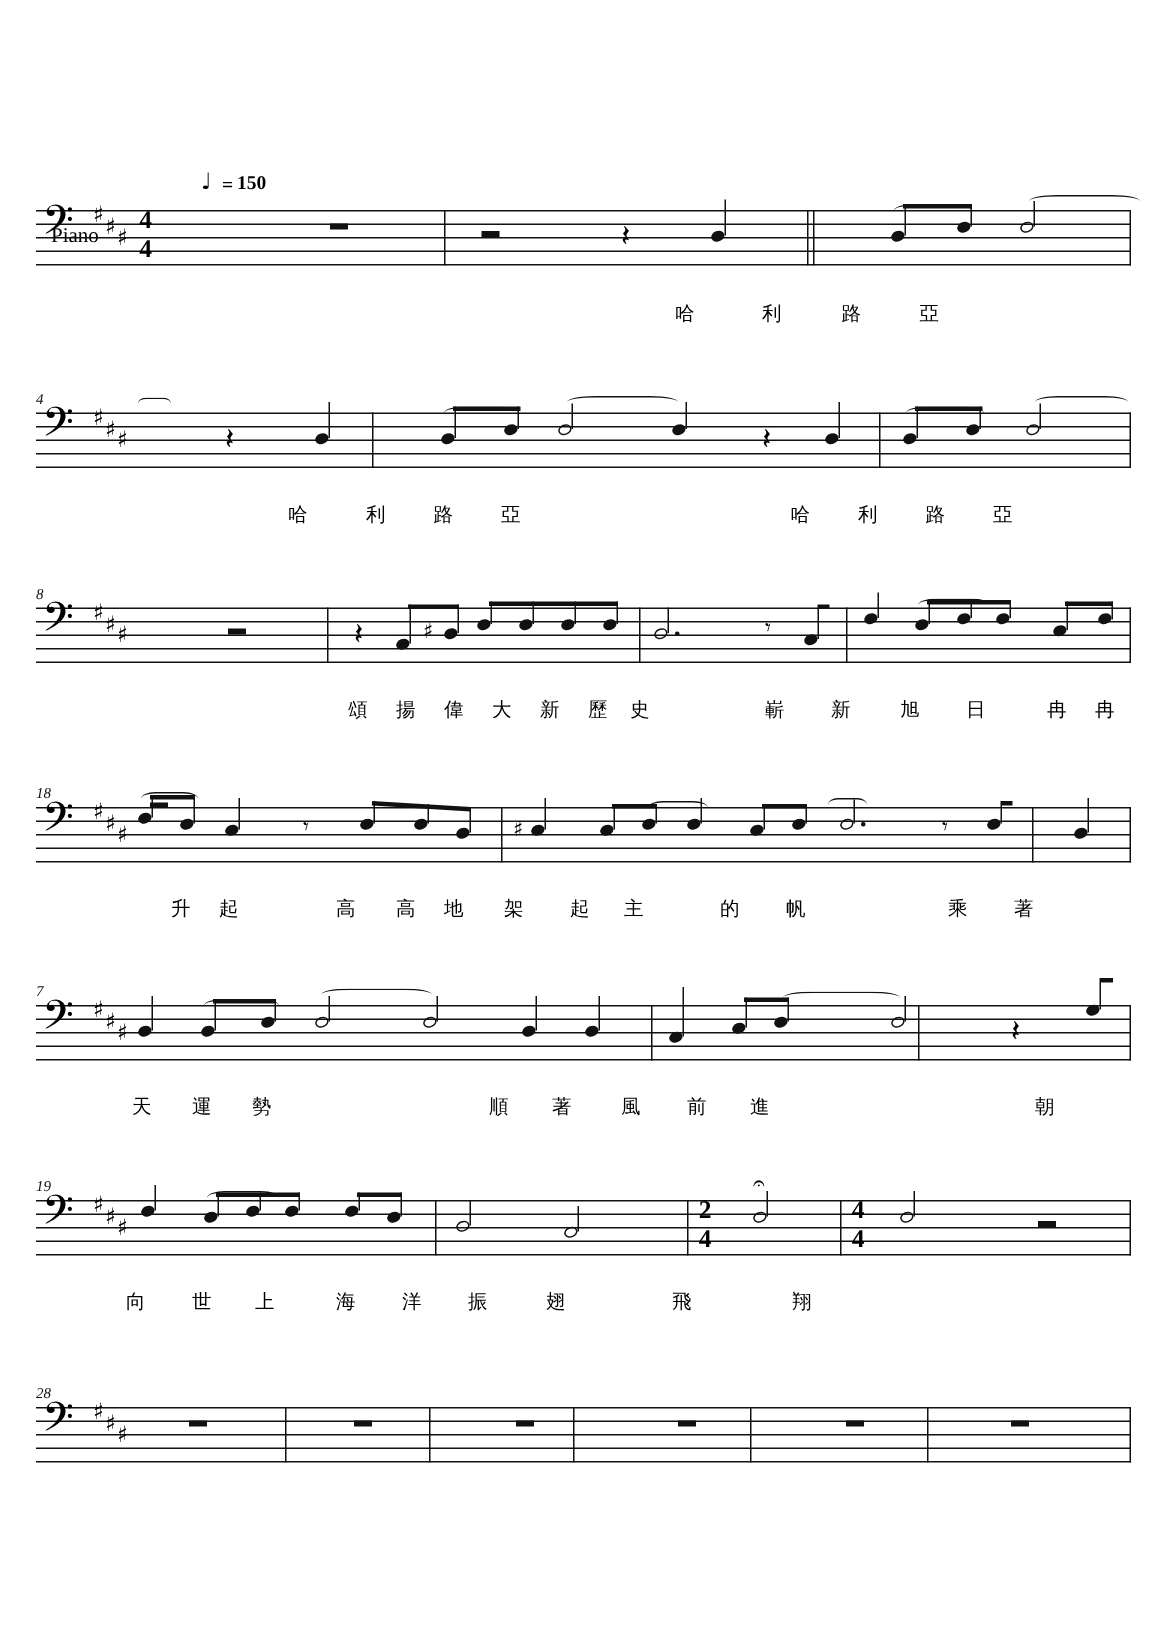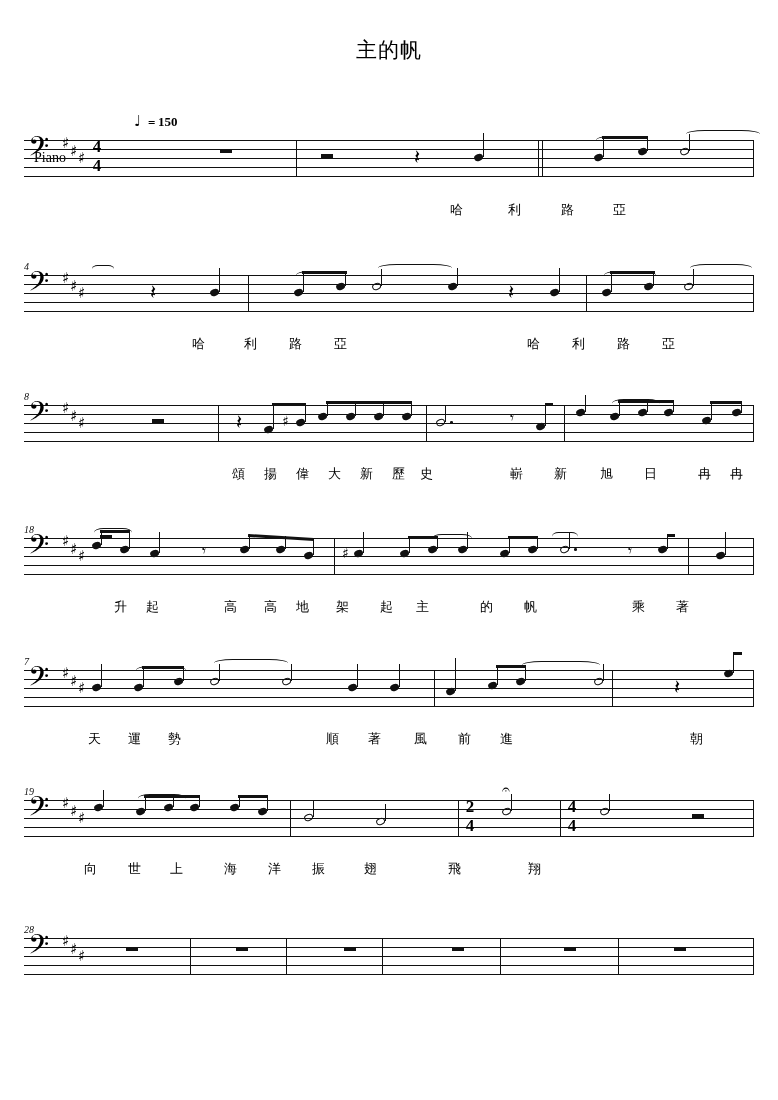--- a/index.html
+++ b/index.html
@@ -197,21 +197,20 @@
     height: 2.6px;
     background: #111;
     border-radius: 50%;
   }
 </style>
 </head>
 <body>
 
 <div class="sheet">
 
-  <div class="title">主的帆</div>
   <div class="instrument">Piano</div>
 
   <div class="system" style="top:140px;">
     <div class="staff">
       <div class="line l0"></div>
       <div class="line l1"></div>
       <div class="line l2"></div>
       <div class="line l3"></div>
       <div class="line l4"></div>
     </div>

